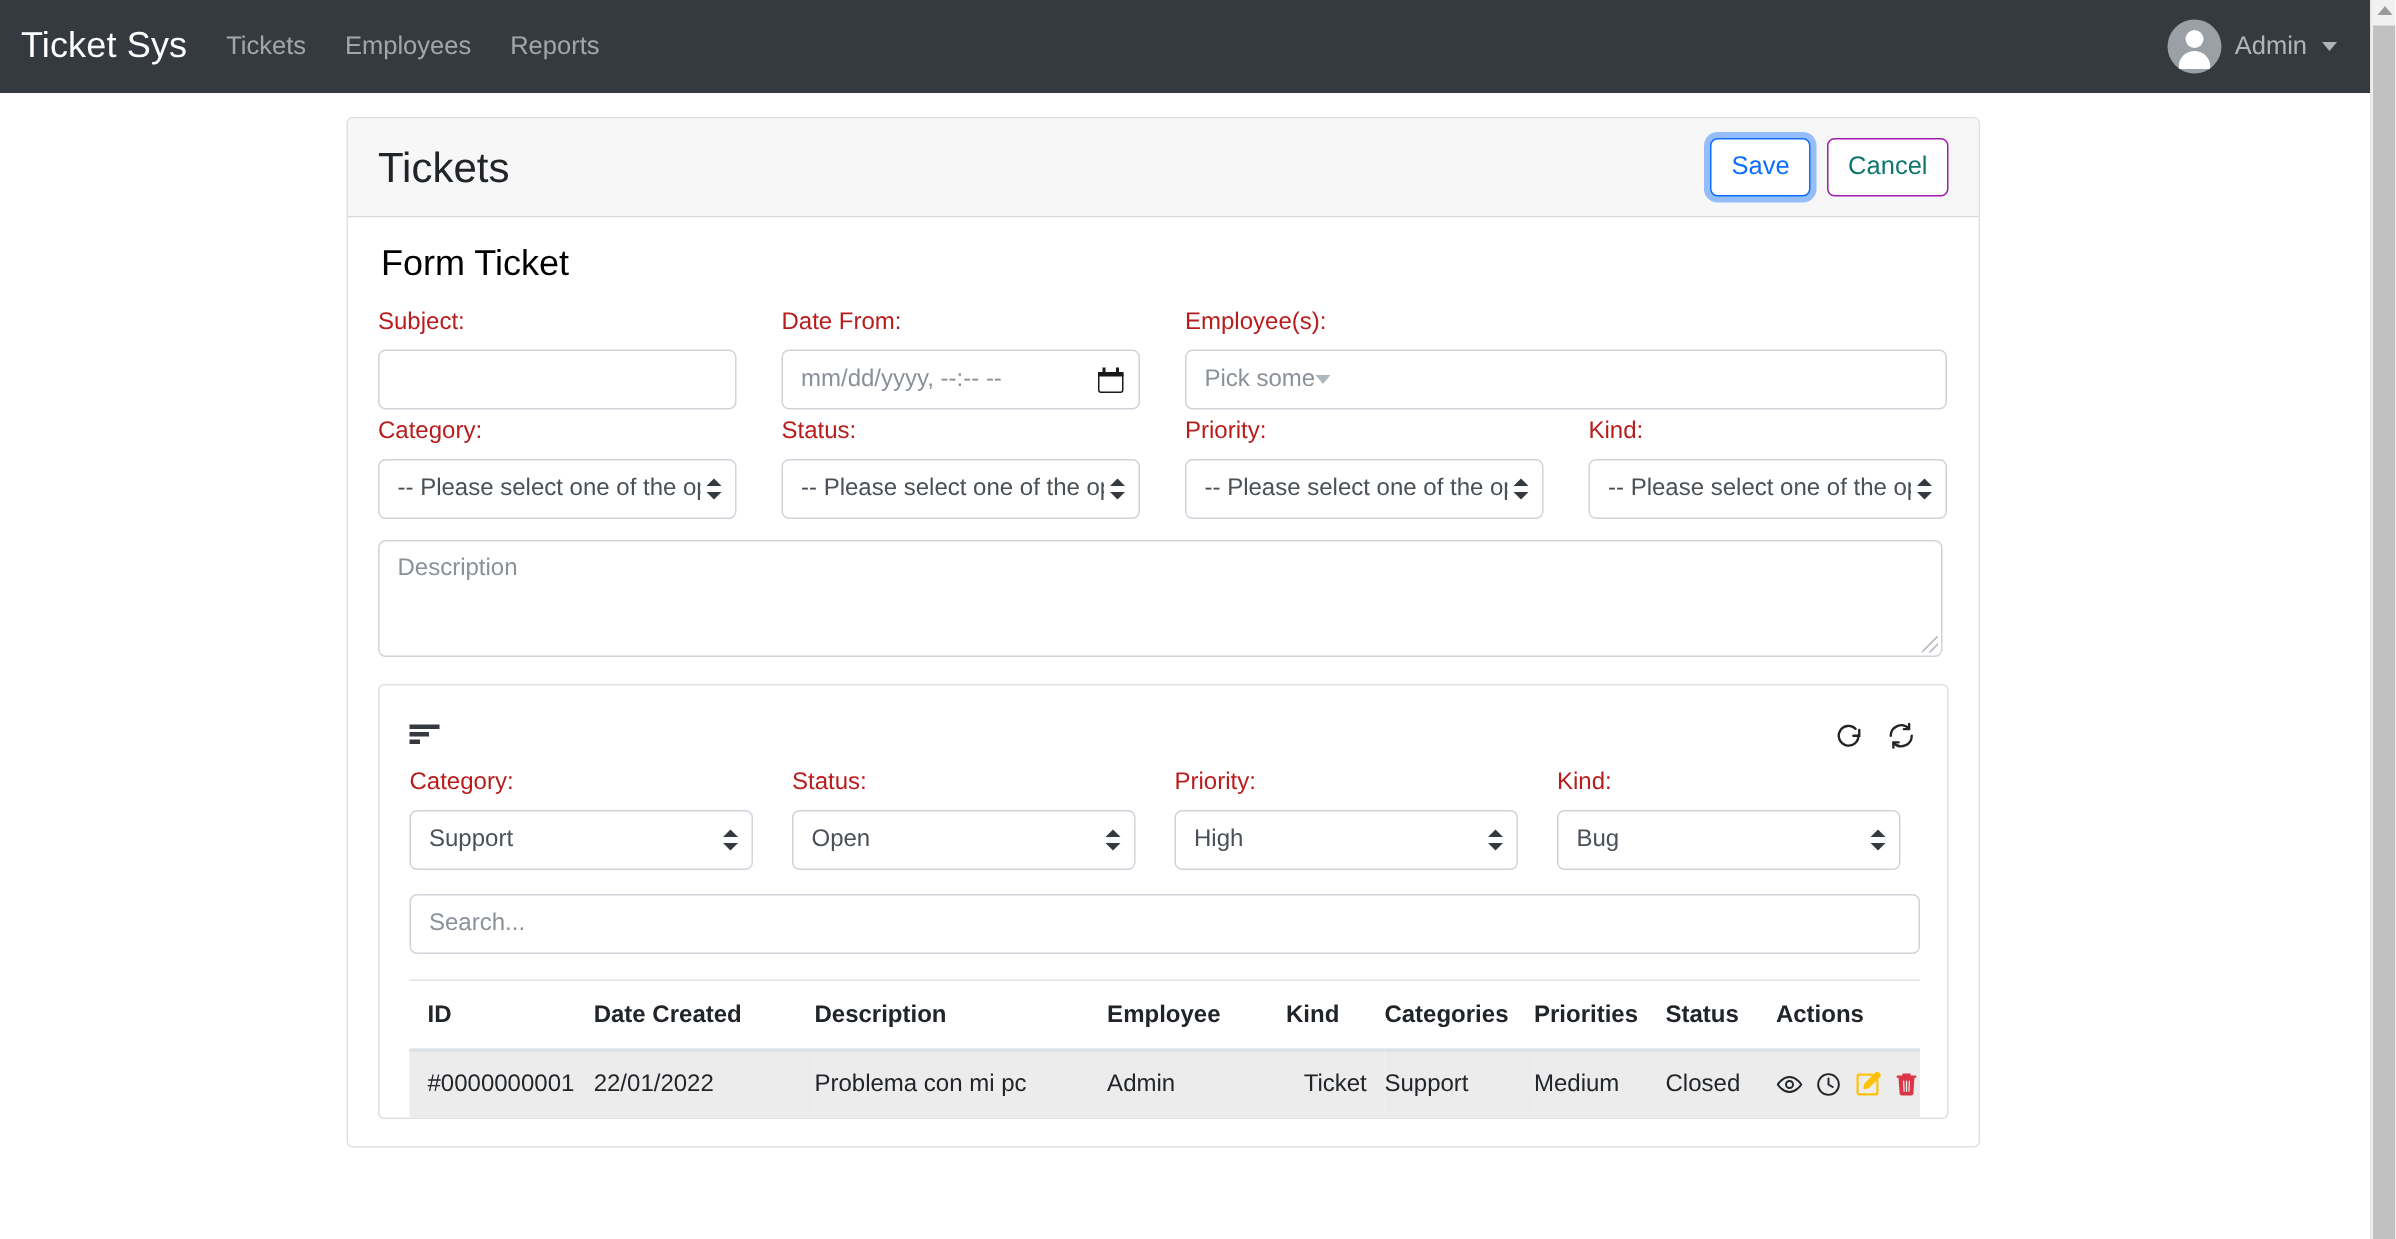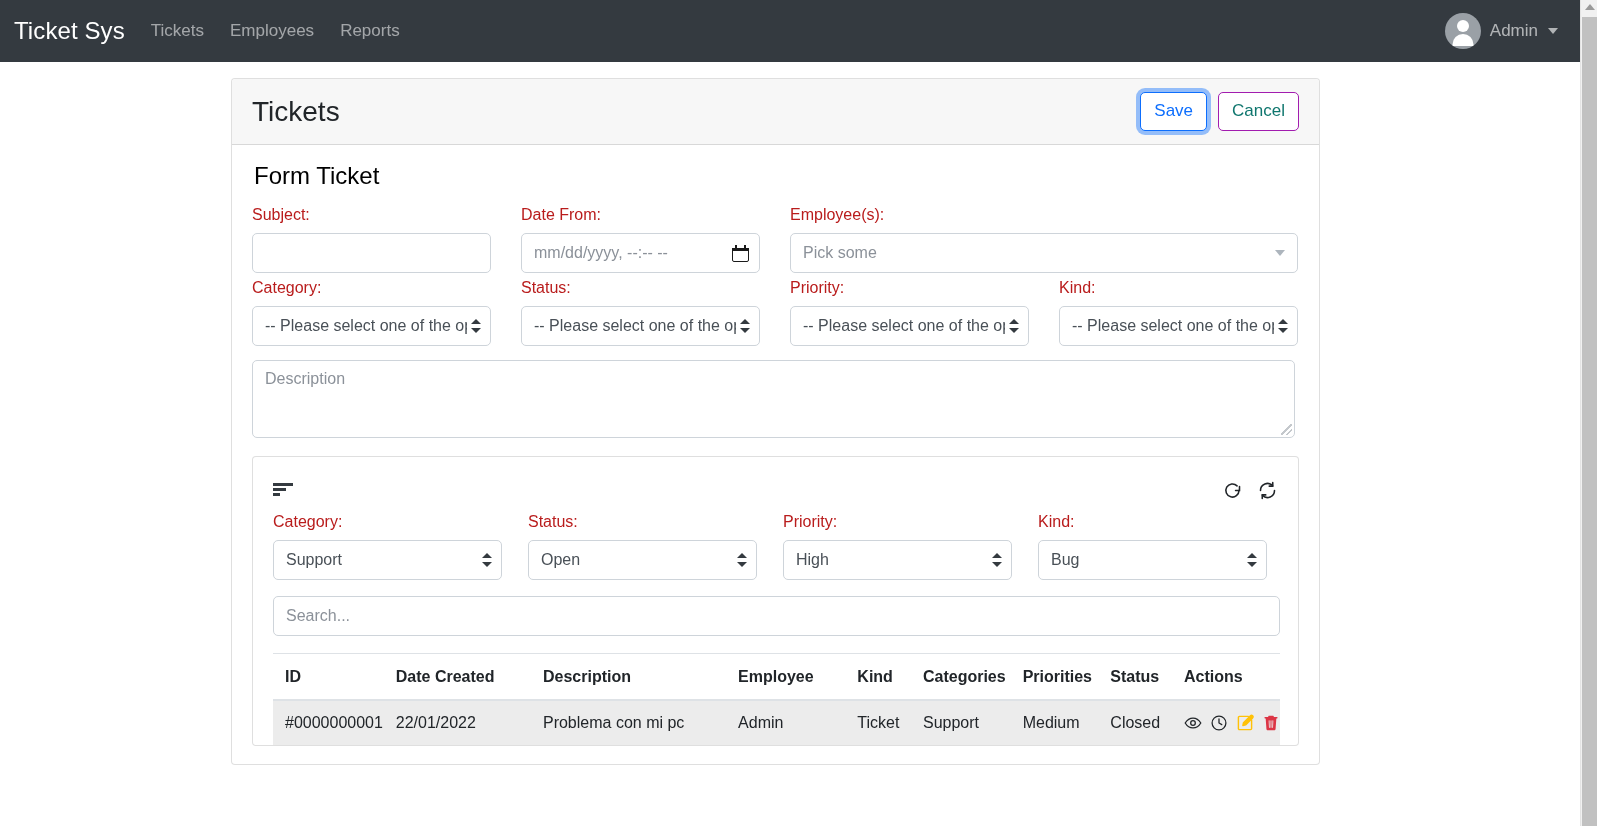--- a/index.html
+++ b/index.html
@@ -171,21 +171,21 @@
   .sel-arrows {
     flex: 0 0 auto; width: 10px; height: 16px; position: relative; margin-left: 4px;
   }
   .sel-arrows .up, .sel-arrows .dn {
     position: absolute; left: 0; width: 0; height: 0;
     border-left: 5px solid transparent; border-right: 5px solid transparent;
   }
   .sel-arrows .up { top: 1px; border-bottom: 5px solid #343a40; }
   .sel-arrows .dn { bottom: 1px; border-top: 5px solid #343a40; }
 
-  .emp-ctrl { justify-content: space-between; padding-right: 12px; }
+  .emp-ctrl { justify-content: flex-start; padding-right: 12px; }
   .emp-caret {
     width: 0; height: 0;
     border-left: 5px solid transparent;
     border-right: 5px solid transparent;
     border-top: 6px solid #adb5bd;
   }
 
   .textarea-box {
     margin-top: 14px;
     width: 1043px; height: 78px;
@@ -259,21 +259,21 @@
     color: #212529;
     white-space: nowrap;
     vertical-align: middle;
   }
   table.tbl tbody tr.striped { background: #ececec; }
 
   .c-id    { width: 123px; padding-left: 12px !important; }
   .c-date  { width: 148px; }
   .c-desc  { width: 196px; }
   .c-emp   { width: 120px; }
-  .c-kind  { width: 66px; }
+  .c-kind  { width: 66px; text-align: center; }
   .c-cat   { width: 100px; }
   .c-pri   { width: 88px; }
   .c-sta   { width: 74px; }
   .c-act   { width: 92px; }
 
   .actions-cell { display: flex; align-items: center; gap: 8px; }
   .act-ico { width: 18px; height: 18px; display: block; }
 </style>
 </head>
 <body>

